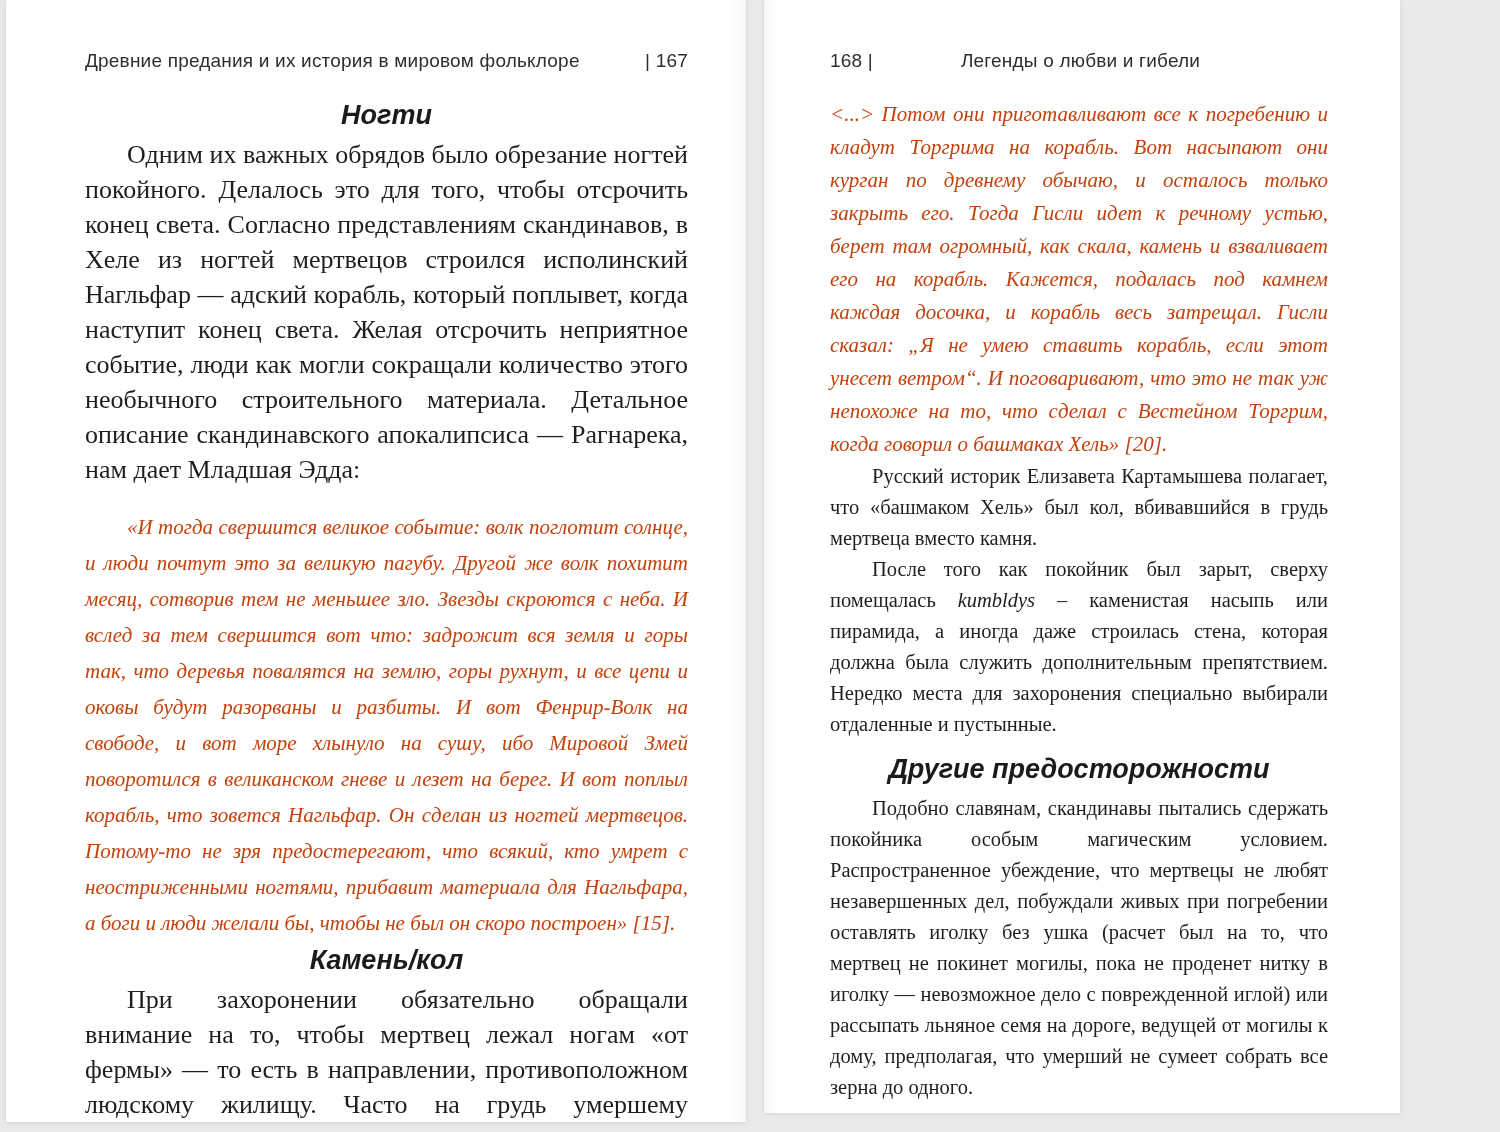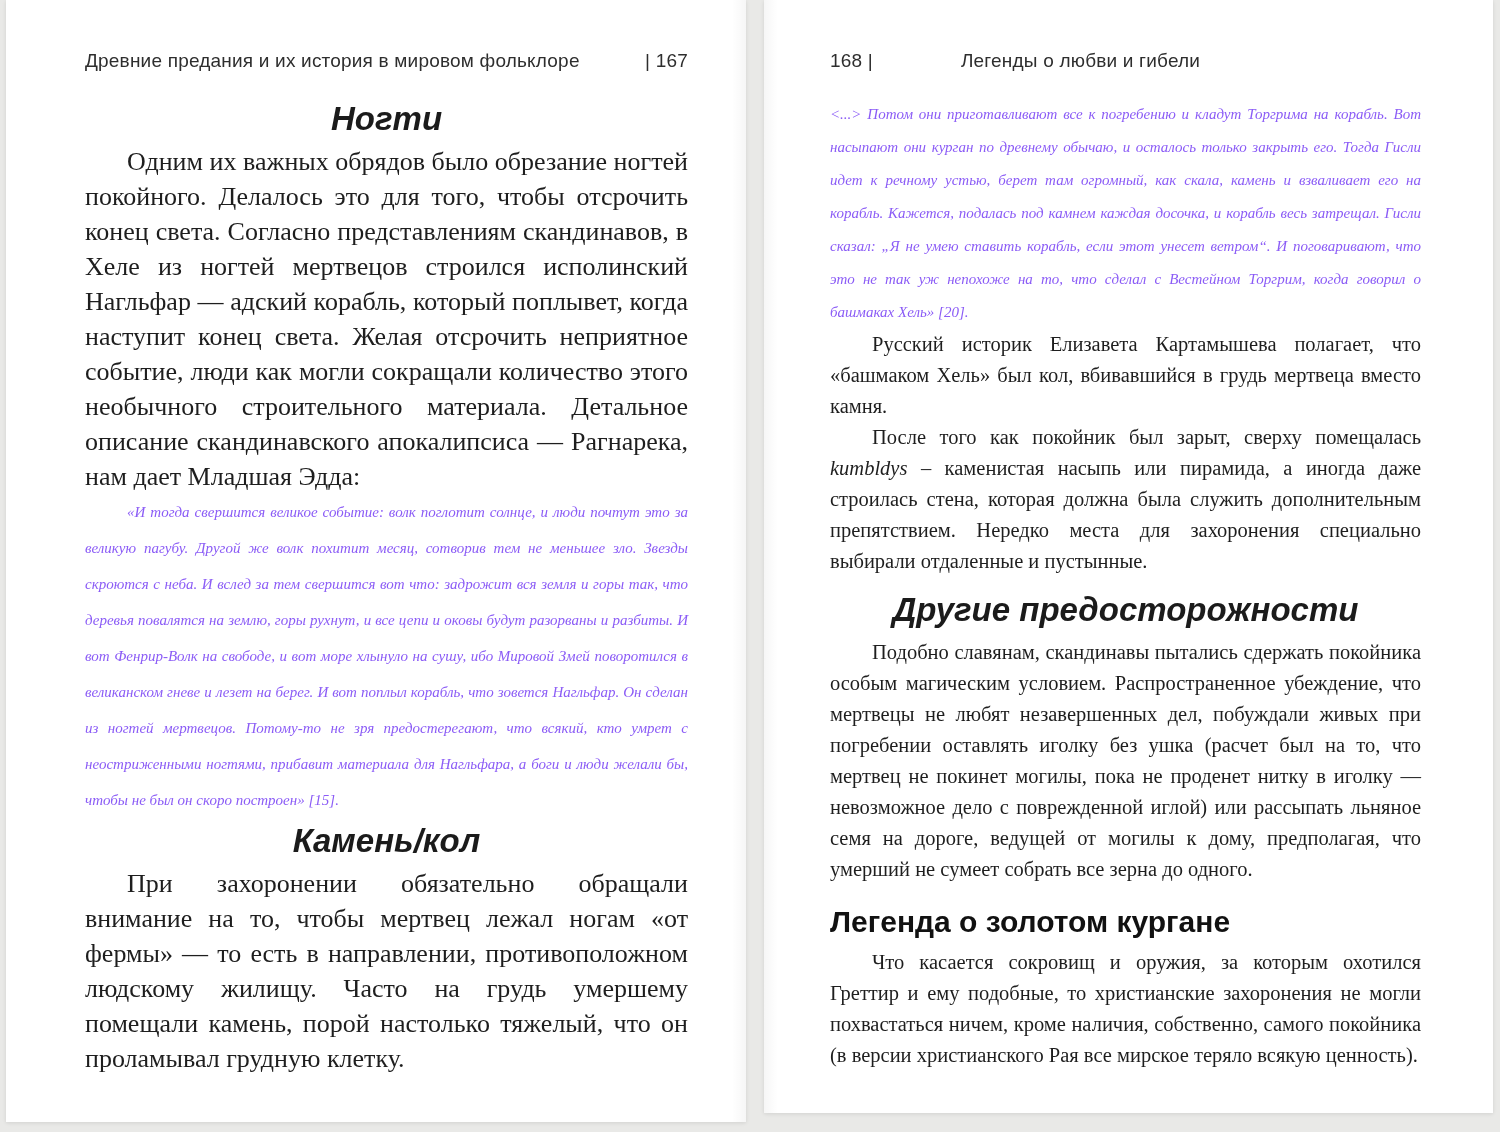--- a/index.html
+++ b/index.html
@@ -13,60 +13,60 @@
   .spread{position:relative;width:1500px;height:1132px;}
   .page{
     position:absolute;top:0;background:#ffffff;
     box-shadow:0 1px 4px rgba(0,0,0,0.10);
     overflow:hidden;
     box-sizing:border-box;
   }
   .page.lp{left:6px;width:740px;height:1122px;padding:50px 58px 0 79px;}
   .page.lp::after{content:"";position:absolute;top:0;right:0;width:14px;height:100%;
     background:linear-gradient(to right, rgba(0,0,0,0), rgba(0,0,0,0.035));}
-  .page.rp{left:764px;width:729px;height:1113px;padding:50px 72px 0 66px;}
+  .page.rp{left:764px;width:636px;height:1113px;padding:50px 72px 0 66px;}
   .page.rp::before{content:"";position:absolute;top:0;left:0;width:14px;height:100%;
     background:linear-gradient(to left, rgba(0,0,0,0), rgba(0,0,0,0.035));}
 
   .running-head{
     display:flex;align-items:baseline;
     font-family:"Liberation Sans", sans-serif;
     font-size:19px;color:#2e2e2e;letter-spacing:0.2px;
     height:24px;white-space:nowrap;
   }
   .lp .running-head{justify-content:space-between;gap:6px;}
   .rp .running-head .rh-num{margin-right:88px;}
 
   .sec-heading{
     font-family:"Liberation Sans", sans-serif;
     font-style:italic;font-weight:600;
-    font-size:33px;color:#1b1b1b;
+    font-size:27px;color:#1b1b1b;
     text-align:center;margin:0;padding:0;
   }
   .lp .sec-heading{margin-top:26px;margin-bottom:6px;}
   .rp .sec-heading{margin-top:14px;margin-bottom:8px;}
 
   .chapter-heading{
     font-family:"Liberation Sans", sans-serif;
     font-weight:bold;font-size:30px;color:#111;
     text-align:left;margin:20px 0 8px 0;padding:0;
   }
 
   .para{
     margin:0;text-align:justify;text-indent:42px;
     font-size:26px;
   }
   .lp .para{line-height:35px;}
   .rp .para{line-height:31px;font-size:20.5px;}
 
   .quote{
     margin:0;text-align:justify;text-indent:42px;
-    font-style:italic;font-size:15px;color:#8b5cf6;
+    font-style:italic;font-size:21px;color:#c2410c;
   }
-  .lp .quote{line-height:36px;margin-bottom:4px;}
+  .lp .quote{line-height:36px;margin-top:22px;margin-bottom:4px;}
   .rp .quote{line-height:33px;margin-top:24px;}
   .quote.noindent{text-indent:0;}
   .lp .quote + .sec-heading{margin-top:0;}
 
   .rich i{}
   .rp .para.after-quote{}
   .lp .para.lead{margin-top:4px;}
   .rp .para.lead{margin-top:0;}
 </style>
 </head>

